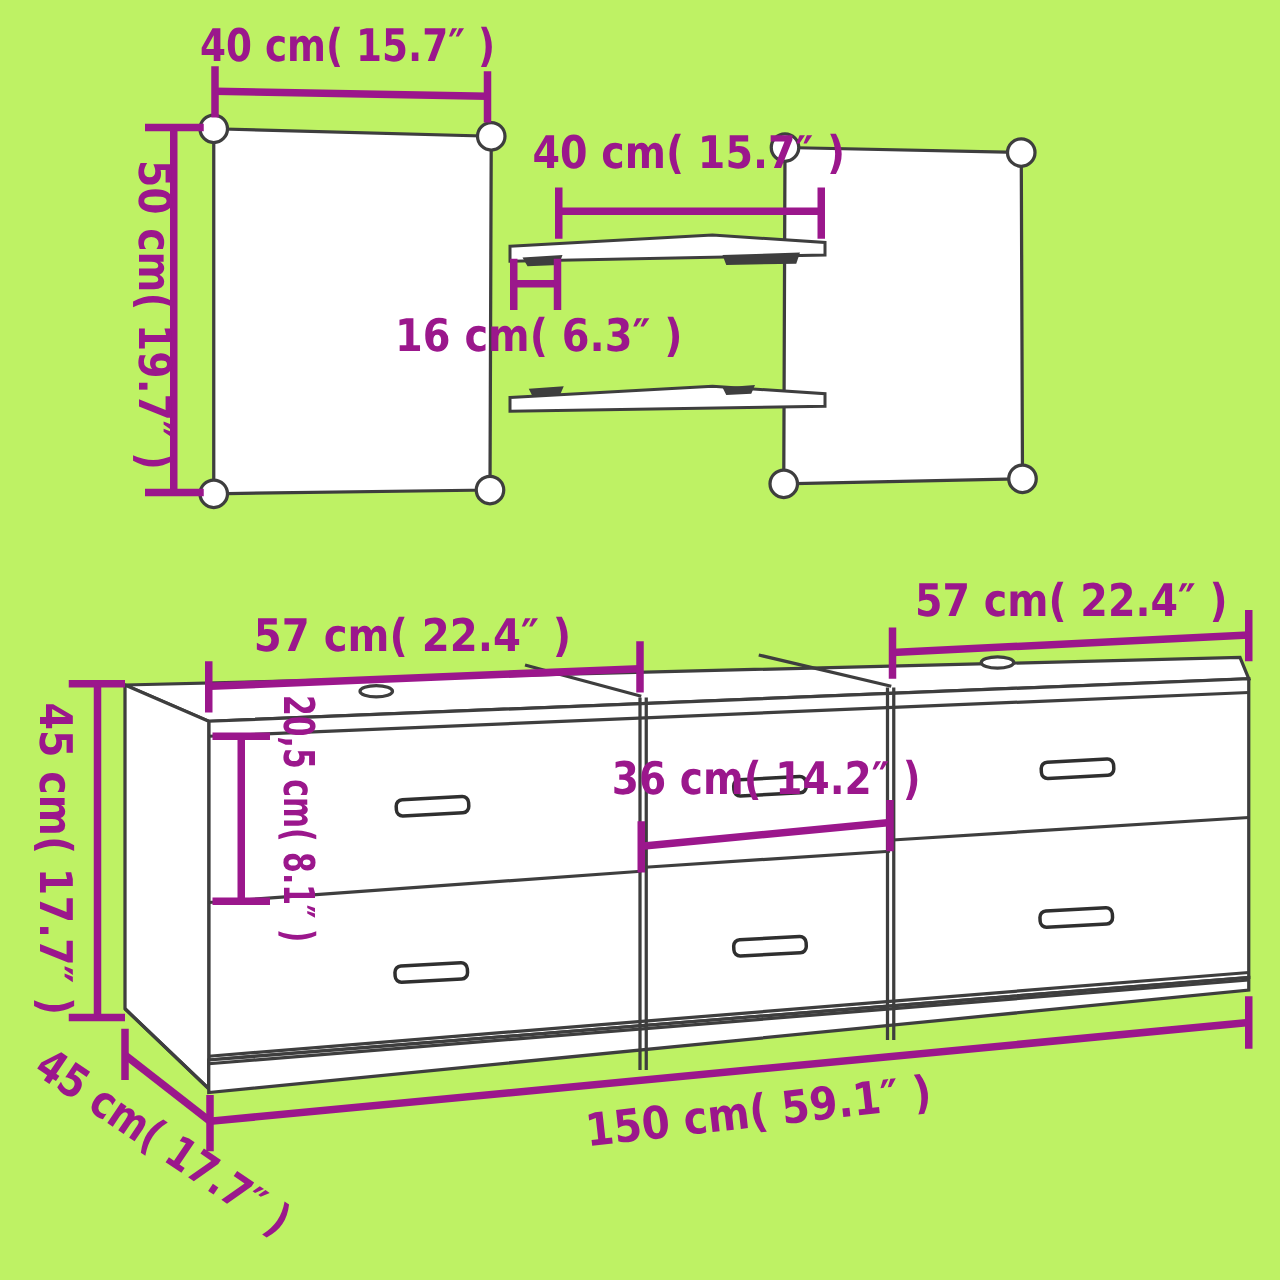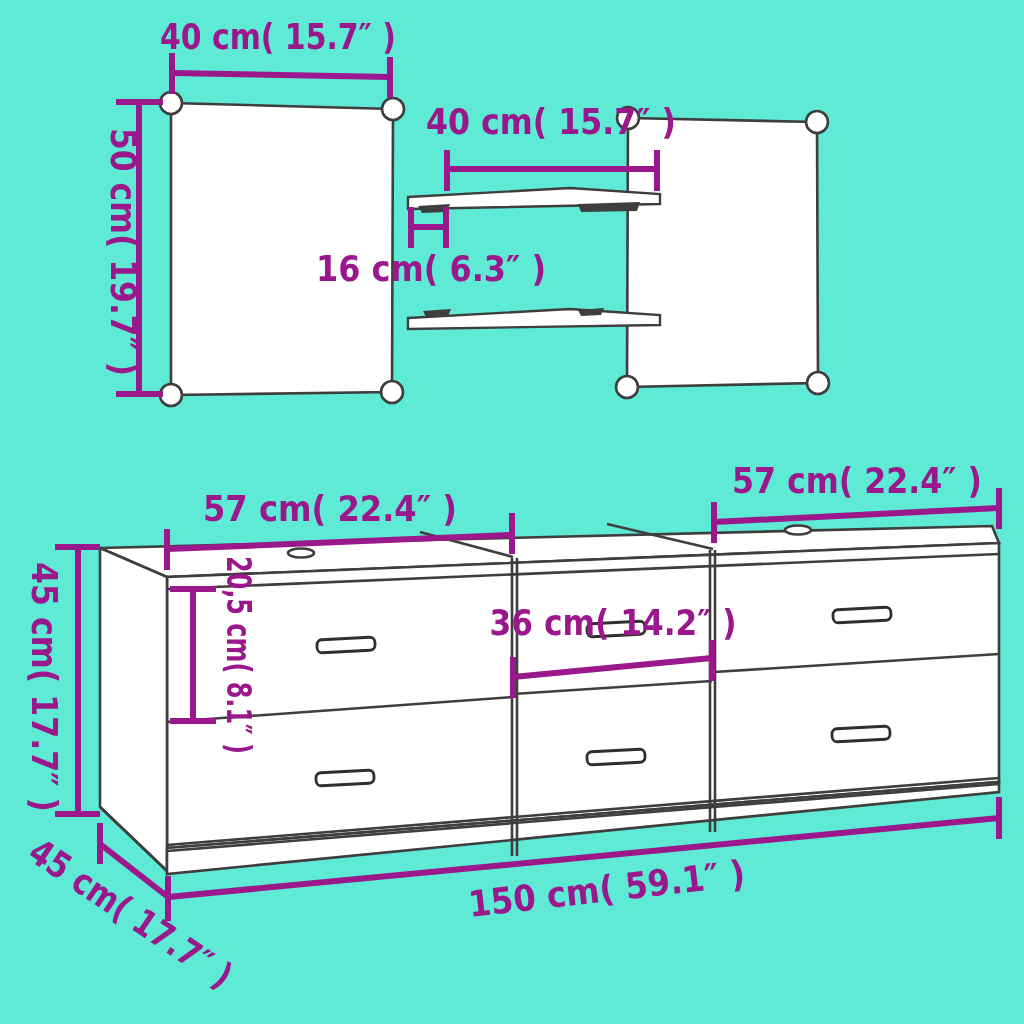--- a/index.html
+++ b/index.html
@@ -1,16 +1,16 @@
 <!DOCTYPE html>
 <html><head>
 <meta charset="utf-8">
 <style>
   html, body { margin: 0; padding: 0; background: #ffffff; }
-  .stage { width: 1024px; height: 1024px; position: relative; background: #5eead4; }
+  .stage { width: 1024px; height: 1024px; position: relative; background: #bef264; }
   svg { display: block; }
   text.dim {
     font-family: "DejaVu Sans", "Liberation Sans", sans-serif;
     font-weight: bold;
     fill: #9B178C;
   }
   .t36 { font-size: 36px; }
   .t34 { font-size: 34px; }
 </style>
 </head>

